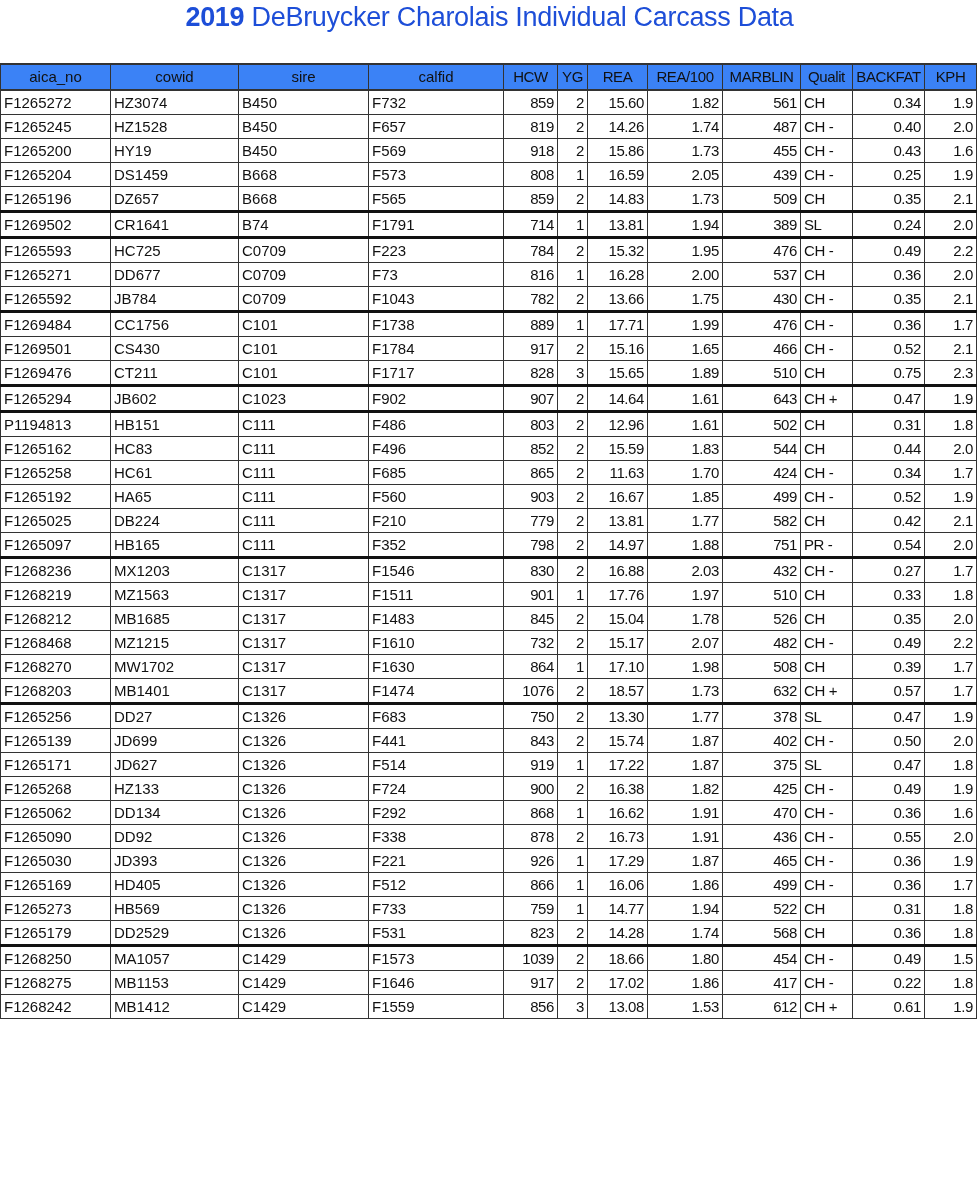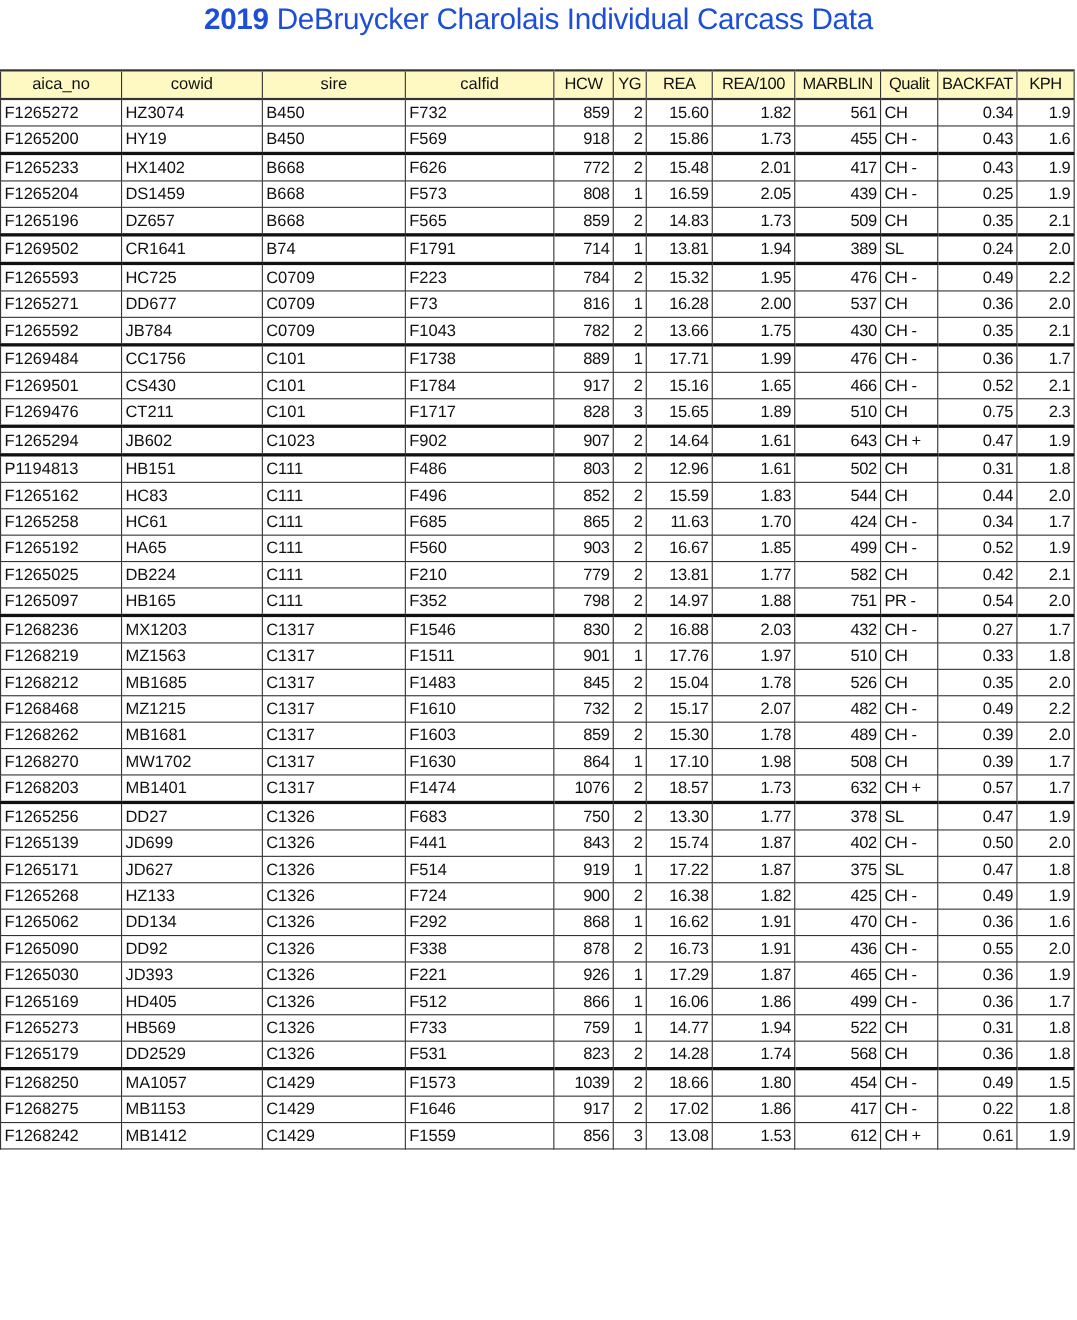--- a/index.html
+++ b/index.html
@@ -17,21 +17,21 @@
   }
   td, th {
     border: 1px solid #333;
     padding: 0 3px;
     height: 23px;
     line-height: 22px;
     white-space: nowrap; overflow: hidden;
     font-size: 15px; color: #111;
   }
   th {
-    background: #fef9c3; font-weight: normal; height: 24px;
+    background: #3b82f6; font-weight: normal; height: 24px;
   }
   .arial { font-family: "Liberation Sans", sans-serif; }
   .narrow { font-family: "Liberation Sans Narrow", "Liberation Sans", sans-serif; letter-spacing: -0.4px; }
   th.l { text-align: center; }
   th.c { text-align: center; }
   td.num { text-align: right; }
   td.txt { text-align: left; }
   tr.group-start td { border-top: 3px solid #111; }
   tr.hdr th { border-top: 2px solid #333; border-bottom: 2px solid #333; }
 </style>
@@ -80,46 +80,46 @@
         <td class="num narrow">859</td>
         <td class="num narrow">2</td>
         <td class="num narrow">15.60</td>
         <td class="num narrow">1.82</td>
         <td class="num narrow">561</td>
         <td class="txt narrow">CH</td>
         <td class="num narrow">0.34</td>
         <td class="num narrow">1.9</td>
       </tr>
       <tr>
+        <td class="txt arial">F1265245</td>
+        <td class="txt arial">HZ1528</td>
+        <td class="txt arial">B450</td>
+        <td class="txt arial">F657</td>
+        <td class="num narrow">819</td>
+        <td class="num narrow">2</td>
+        <td class="num narrow">14.26</td>
+        <td class="num narrow">1.74</td>
+        <td class="num narrow">487</td>
+        <td class="txt narrow">CH -</td>
+        <td class="num narrow">0.40</td>
+        <td class="num narrow">2.0</td>
+      </tr>
+      <tr>
         <td class="txt arial">F1265200</td>
         <td class="txt arial">HY19</td>
         <td class="txt arial">B450</td>
         <td class="txt arial">F569</td>
         <td class="num narrow">918</td>
         <td class="num narrow">2</td>
         <td class="num narrow">15.86</td>
         <td class="num narrow">1.73</td>
         <td class="num narrow">455</td>
         <td class="txt narrow">CH -</td>
         <td class="num narrow">0.43</td>
         <td class="num narrow">1.6</td>
-      </tr>
-      <tr class="group-start">
-        <td class="txt arial">F1265233</td>
-        <td class="txt arial">HX1402</td>
-        <td class="txt arial">B668</td>
-        <td class="txt arial">F626</td>
-        <td class="num narrow">772</td>
-        <td class="num narrow">2</td>
-        <td class="num narrow">15.48</td>
-        <td class="num narrow">2.01</td>
-        <td class="num narrow">417</td>
-        <td class="txt narrow">CH -</td>
-        <td class="num narrow">0.43</td>
-        <td class="num narrow">1.9</td>
       </tr>
       <tr>
         <td class="txt arial">F1265204</td>
         <td class="txt arial">DS1459</td>
         <td class="txt arial">B668</td>
         <td class="txt arial">F573</td>
         <td class="num narrow">808</td>
         <td class="num narrow">1</td>
         <td class="num narrow">16.59</td>
         <td class="num narrow">2.05</td>
@@ -386,34 +386,20 @@
         <td class="txt arial">C1317</td>
         <td class="txt arial">F1610</td>
         <td class="num narrow">732</td>
         <td class="num narrow">2</td>
         <td class="num narrow">15.17</td>
         <td class="num narrow">2.07</td>
         <td class="num narrow">482</td>
         <td class="txt narrow">CH -</td>
         <td class="num narrow">0.49</td>
         <td class="num narrow">2.2</td>
-      </tr>
-      <tr>
-        <td class="txt arial">F1268262</td>
-        <td class="txt arial">MB1681</td>
-        <td class="txt arial">C1317</td>
-        <td class="txt arial">F1603</td>
-        <td class="num narrow">859</td>
-        <td class="num narrow">2</td>
-        <td class="num narrow">15.30</td>
-        <td class="num narrow">1.78</td>
-        <td class="num narrow">489</td>
-        <td class="txt narrow">CH -</td>
-        <td class="num narrow">0.39</td>
-        <td class="num narrow">2.0</td>
       </tr>
       <tr>
         <td class="txt arial">F1268270</td>
         <td class="txt arial">MW1702</td>
         <td class="txt arial">C1317</td>
         <td class="txt arial">F1630</td>
         <td class="num narrow">864</td>
         <td class="num narrow">1</td>
         <td class="num narrow">17.10</td>
         <td class="num narrow">1.98</td>

